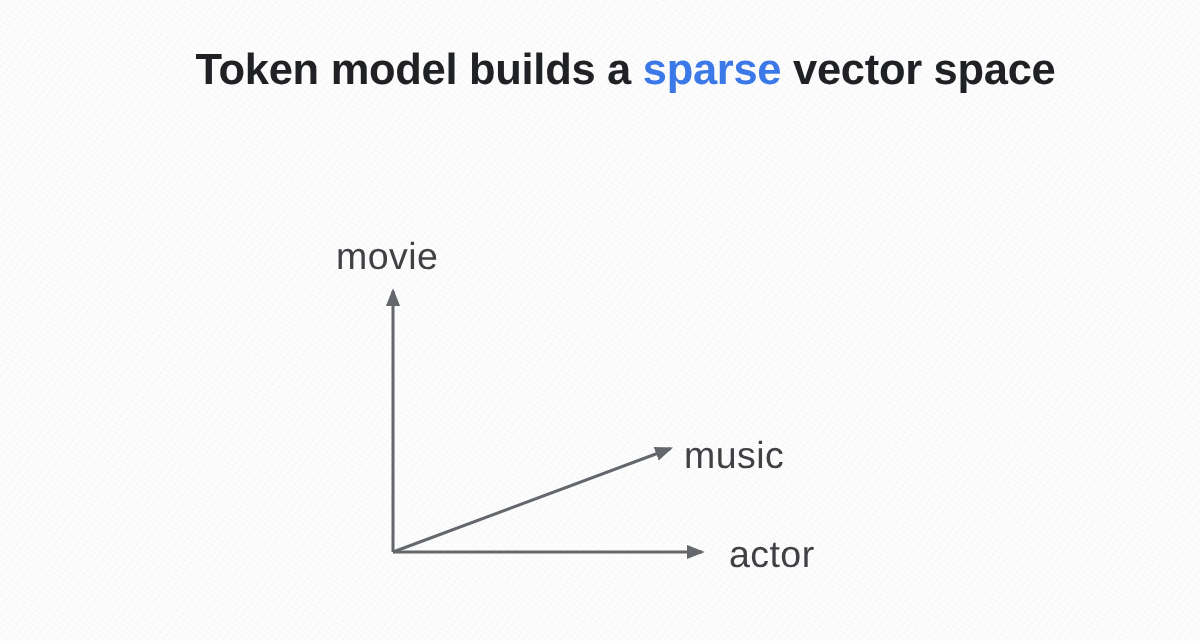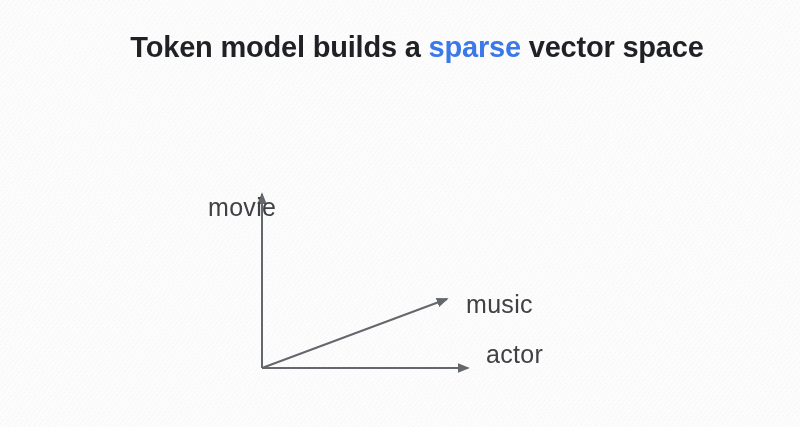--- a/index.html
+++ b/index.html
@@ -53,23 +53,23 @@
     height: 427px;
   }
   .axis-label {
     position: absolute;
     font-size: 25px;
     line-height: 25px;
     color: #3f4145;
     letter-spacing: 0.3px;
     white-space: nowrap;
   }
-  .label-movie { left: 208px; top: 159px; margin-top: 36px; }
-  .label-music { left: 466px; top: 292px; }
-  .label-actor { left: 486px; top: 342px; }
+  .label-movie { left: 224px; top: 159px; }
+  .label-music { left: 456px; top: 292px; }
+  .label-actor { left: 486px; top: 358px; }
 </style>
 </head>
 <body>
 
 <div class="page">
 
   <h1 class="title">
     <span class="line"><span>Token model builds a </span><span class="blue">sparse</span><span> vector space</span></span>
   </h1>
 

